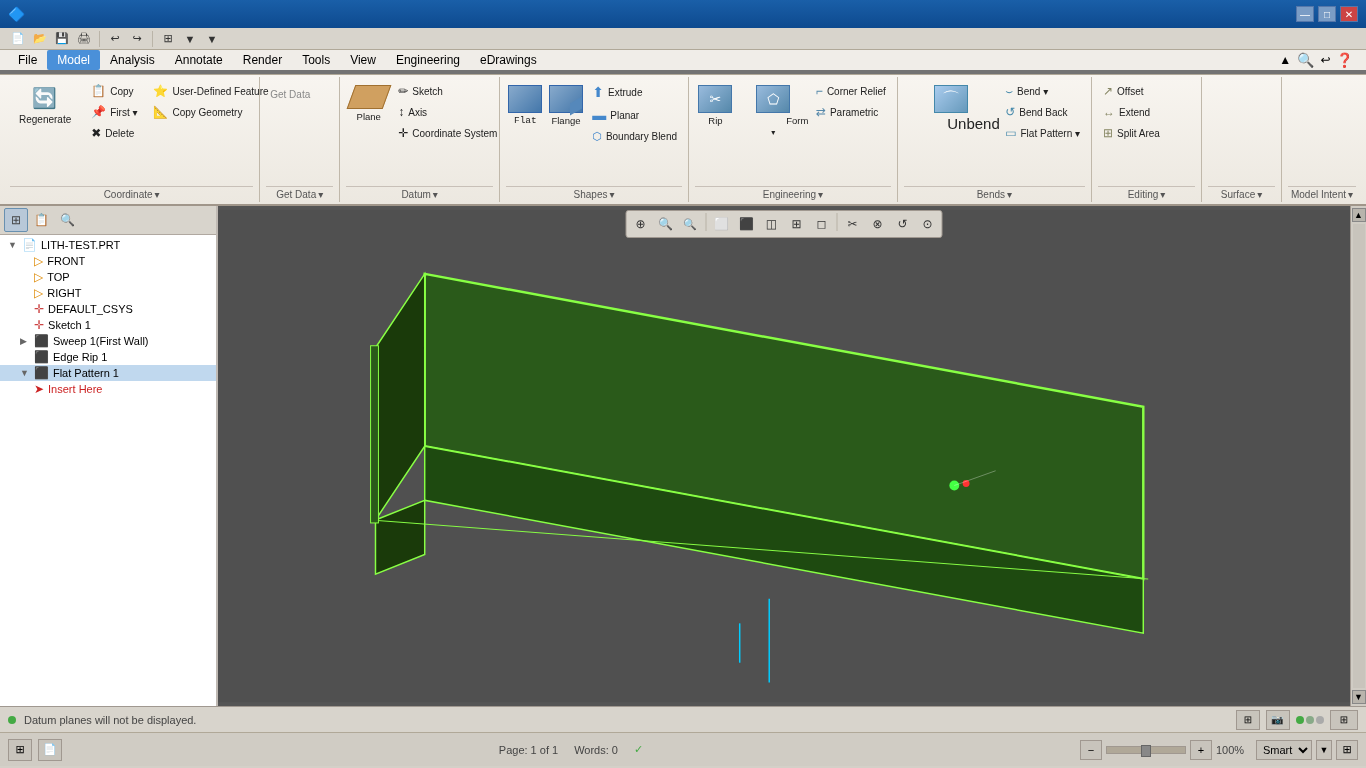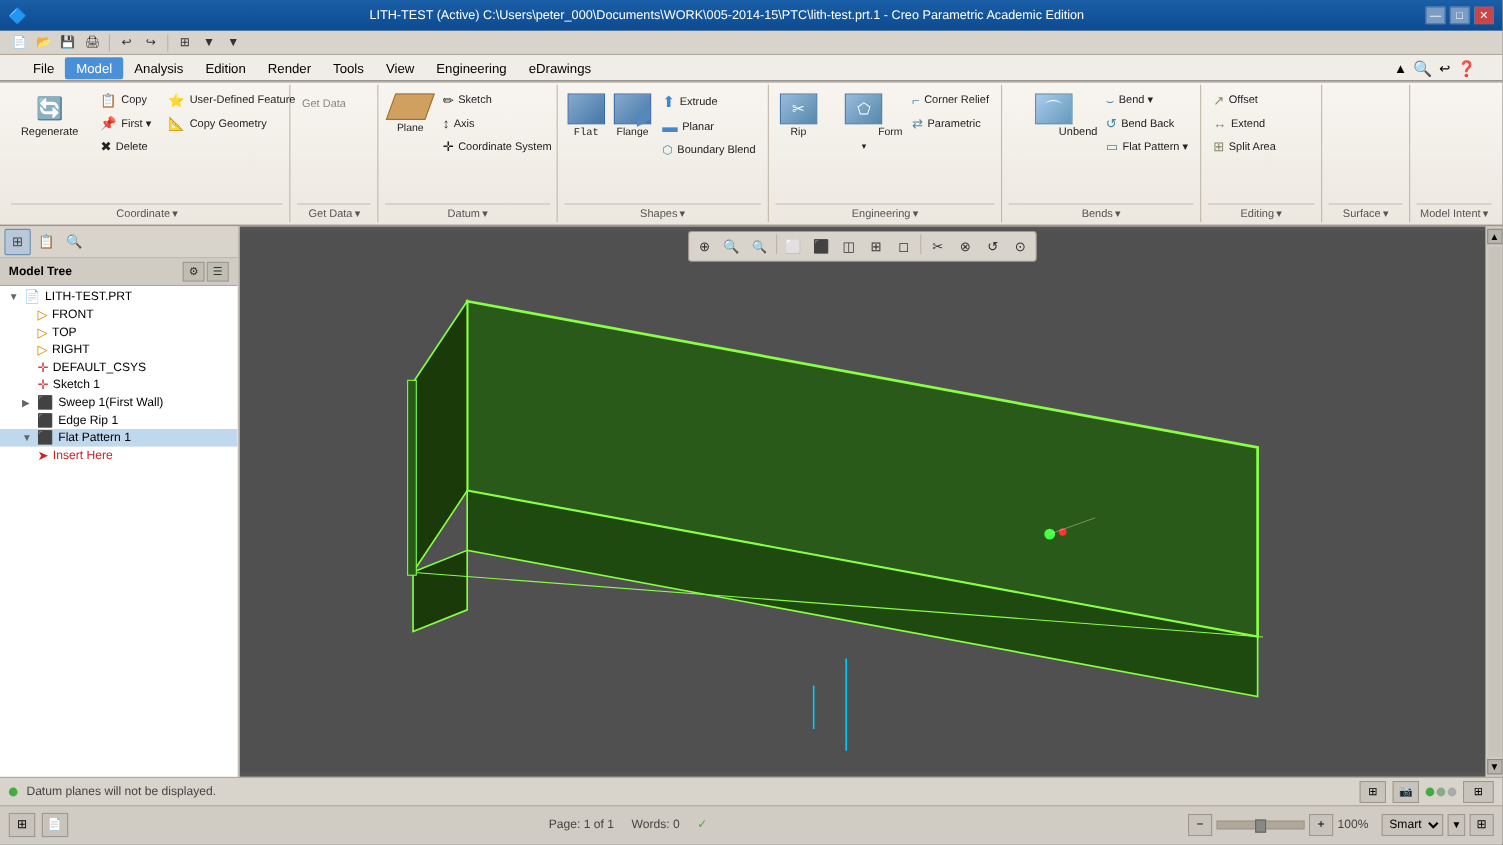--- a/index.html
+++ b/index.html
@@ -24,22 +24,22 @@
       color: white; font-size: 10px; display: flex; align-items: center; justify-content: center;
       cursor: pointer;
     }
 
     
     #menubar {
       background: #f0ede8;
       height: 24px;
       display: flex;
       align-items: center;
-      border-bottom: 1px solid #737373;
-      padding: 0 20px;
+      border-bottom: 4px solid #737373;
+      padding: 0 8px;
     }
     #menubar .menu-item {
       padding: 2px 10px;
       font-size: 12px;
       cursor: pointer;
       border-radius: 2px;
       height: 20px;
       display: flex;
       align-items: center;
     }
@@ -274,21 +274,20 @@
       position: absolute;
       top: 0; left: 0;
       width: 100%; height: 100%;
     }
   </style>
 </head>
 <body>
 
 <div id="titlebar">
   <div style="font-size:14px;">🔷</div>
-  <div class="title">LITH-TEST (Active) C:\Users\peter_000\Documents\WORK\005-2014-15\PTC\lith-test.prt.1 - Creo Parametric Academic Edition</div>
   <div class="win-controls">
     <div class="win-btn">—</div>
     <div class="win-btn">□</div>
     <div class="win-btn" style="background:#cc4444;">✕</div>
   </div>
 </div>
 
 <div id="quickaccess">
   <button class="qa-btn" title="New">📄</button>
   <button class="qa-btn" title="Open">📂</button>
@@ -300,21 +299,21 @@
   <div style="width:1px; background:#a0988888; height:16px; margin:0 3px;"></div>
   <button class="qa-btn">⊞</button>
   <button class="qa-btn">▼</button>
   <button class="qa-btn">▼</button>
 </div>
 
 <div id="menubar">
   <div class="menu-item">File</div>
   <div class="menu-item active">Model</div>
   <div class="menu-item">Analysis</div>
-  <div class="menu-item">Edition</div>
+  <div class="menu-item">Annotate</div>
   <div class="menu-item">Render</div>
   <div class="menu-item">Tools</div>
   <div class="menu-item">View</div>
   <div class="menu-item">Engineering</div>
   <div class="menu-item">eDrawings</div>
   <div style="flex:1;"></div>
   <div style="display:flex; gap:6px; align-items:center; padding-right:4px;">
     <span style="cursor:pointer; font-size:12px;">▲</span>
     <span style="cursor:pointer; font-size:14px;">🔍</span>
     <span style="cursor:pointer; font-size:12px;">↩</span>
@@ -460,21 +459,21 @@
       <div class="ribbon-group-label">
         <span>Engineering</span>
         <span class="arrow">▾</span>
       </div>
     </div>
 
     <div class="ribbon-group" style="min-width:170px;">
       <div class="ribbon-group-content">
         <div class="rb-btn">
           <div style="width:34px; height:28px; background:linear-gradient(135deg,#aaccee,#6699bb); border:1px solid #4488aa; display:flex;align-items:center;justify-content:center;color:white;font-size:18px;">⌒</div>
-          <span style="font-size:10px;margin-left:45px;">Unbend</span>
+          <span style="font-size:15px;margin-left:45px;">Unbend</span>
         </div>
         <div style="display:flex; flex-direction:column; gap:1px;">
           <div class="rb-btn-small">
             <span style="font-size:12px; color:#4488aa;">⌣</span>
             <span>Bend ▾</span>
           </div>
           <div class="rb-btn-small">
             <span style="font-size:12px; color:#4488aa;">↺</span>
             <span>Bend Back</span>
           </div>
@@ -533,27 +532,20 @@
 <div id="main" style="height: 500px; display:flex;">
 
   <div id="left-panel">
 
     <div id="view-toolbar">
       <button class="vt-btn active" title="Model Tree">⊞</button>
       <button class="vt-btn" title="Layer Tree">📋</button>
       <button class="vt-btn" title="Detail">🔍</button>
     </div>
 
-    <div id="tree-header">
-      <span>Model Tree</span>
-      <div id="tree-header-controls">
-        <button class="tree-ctrl-btn">⚙</button>
-        <button class="tree-ctrl-btn">☰</button>
-      </div>
-    </div>
 
     <div id="tree-content">
       <div class="tree-item">
         <span class="expand">▼</span>
         <span class="ti-icon">📄</span>
         <span>LITH-TEST.PRT</span>
       </div>
       <div class="tree-item" style="padding-left:20px;">
         <span class="expand"> </span>
         <span class="ti-icon" style="color:#dd8800;">▷</span>

